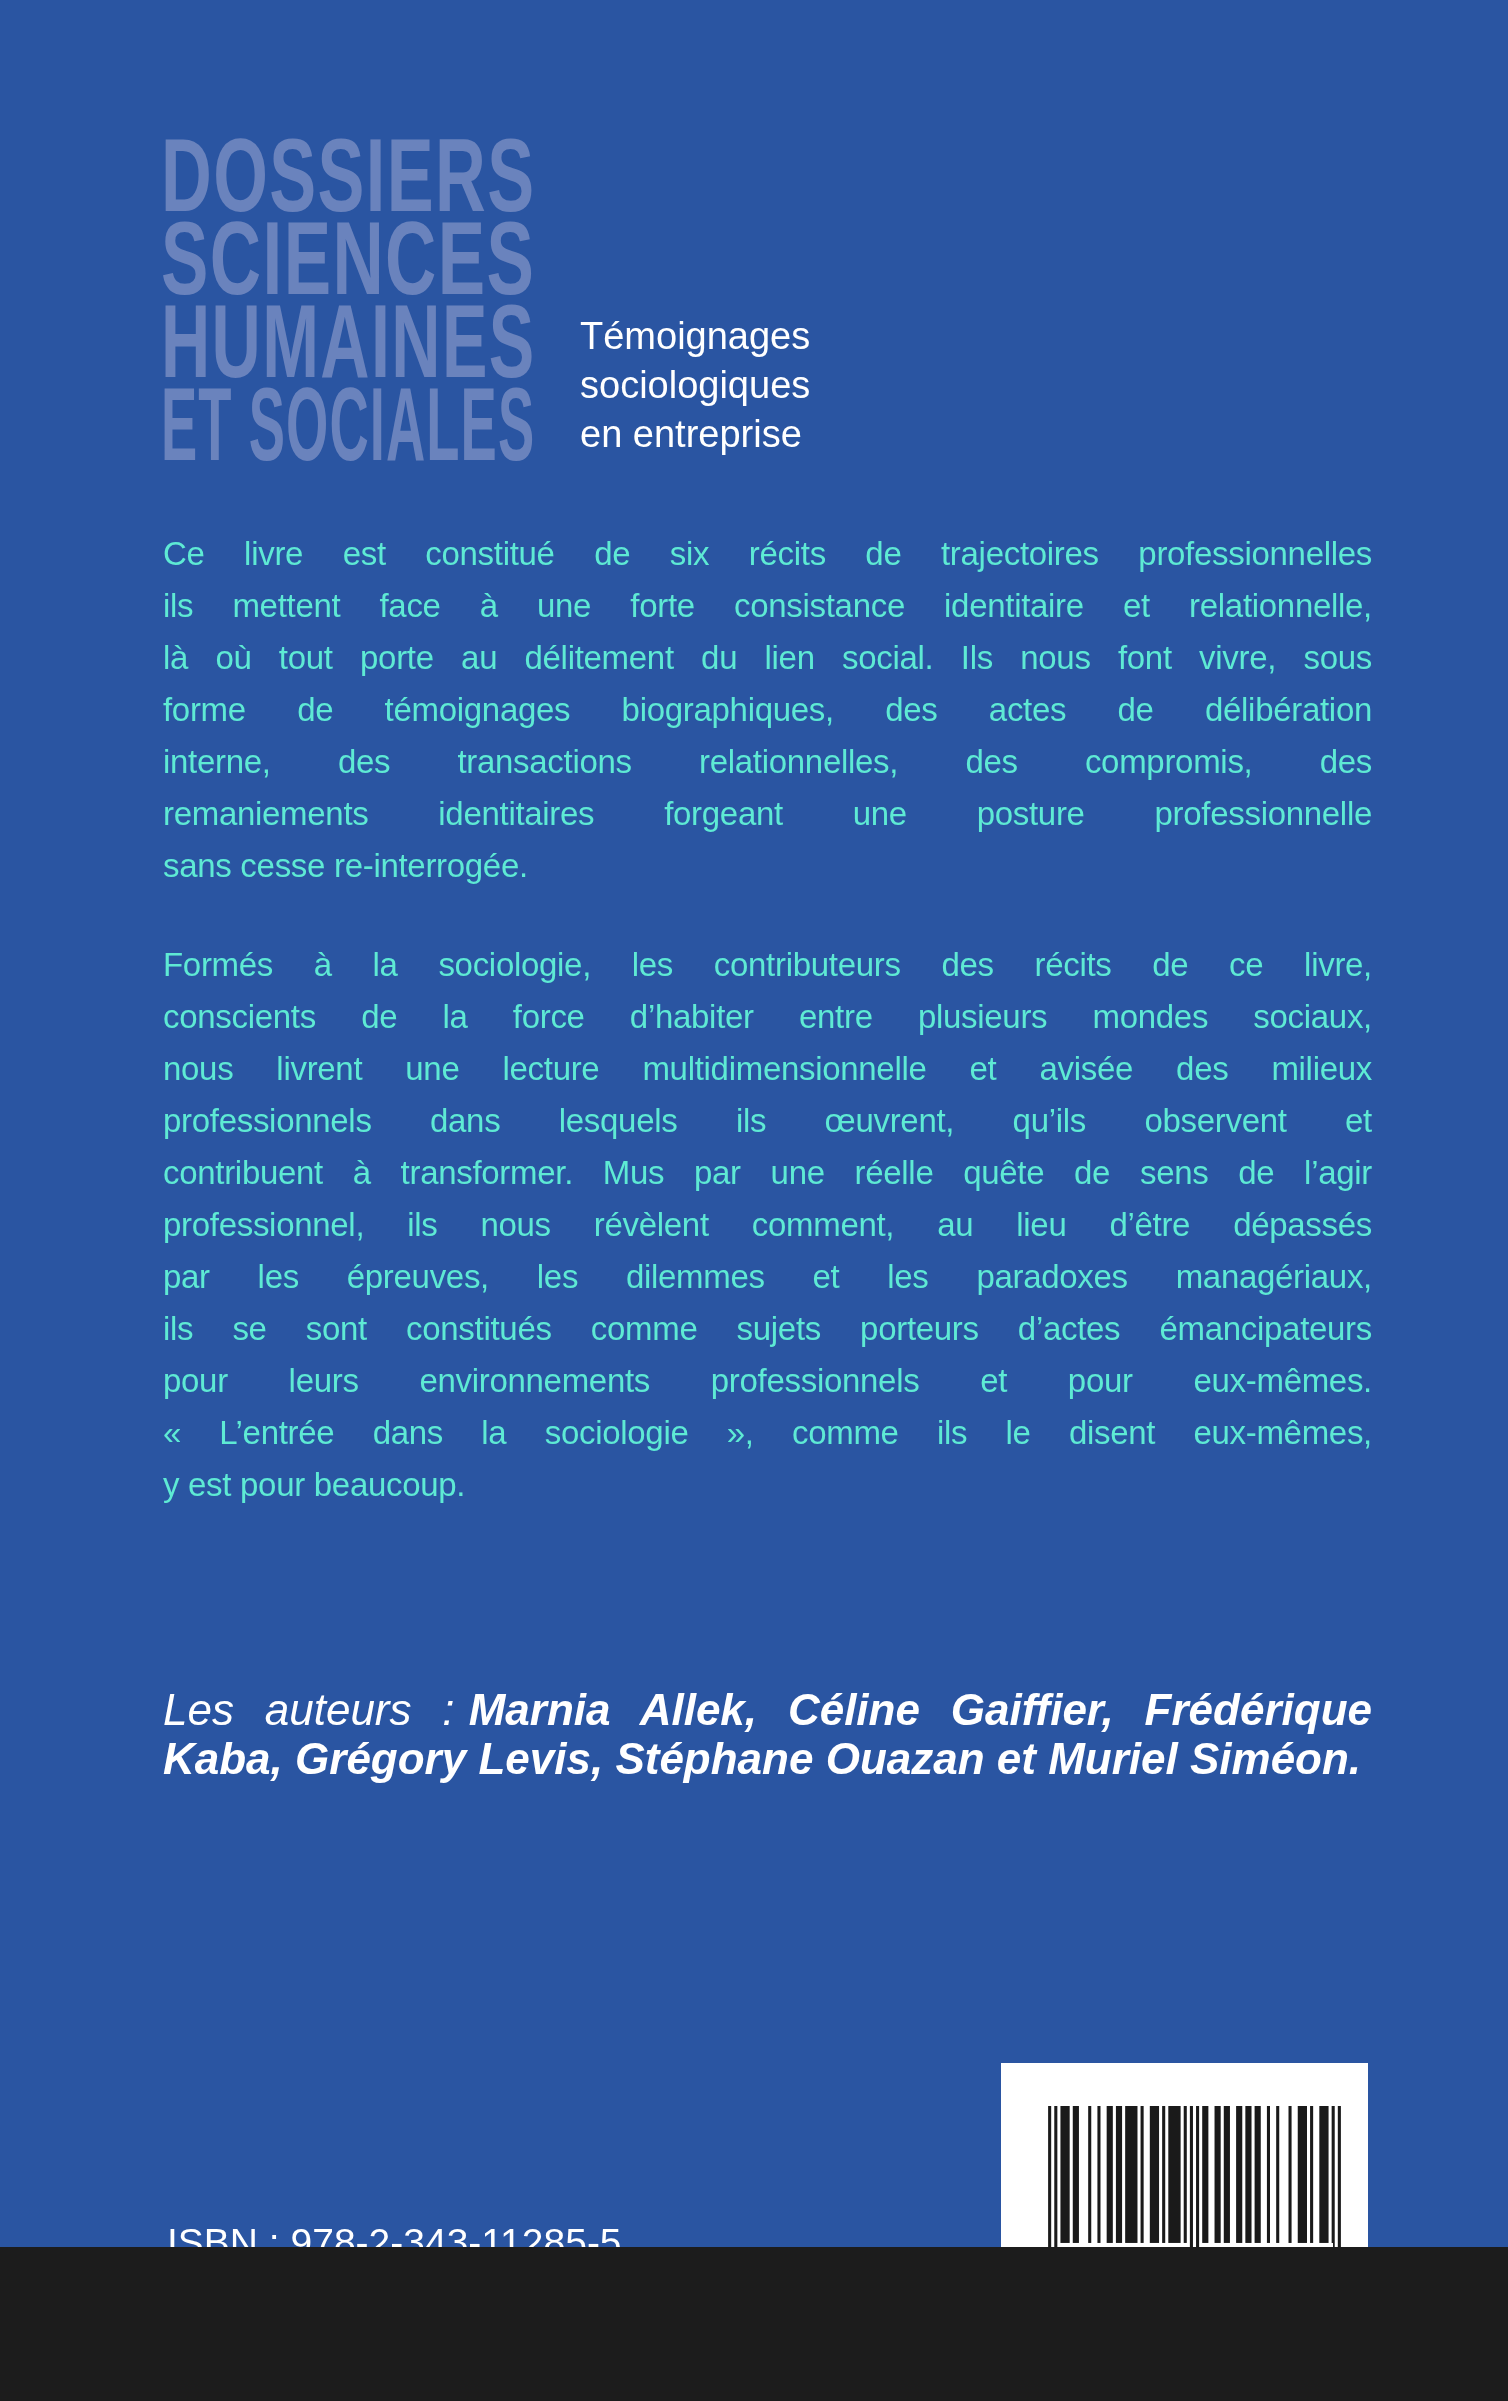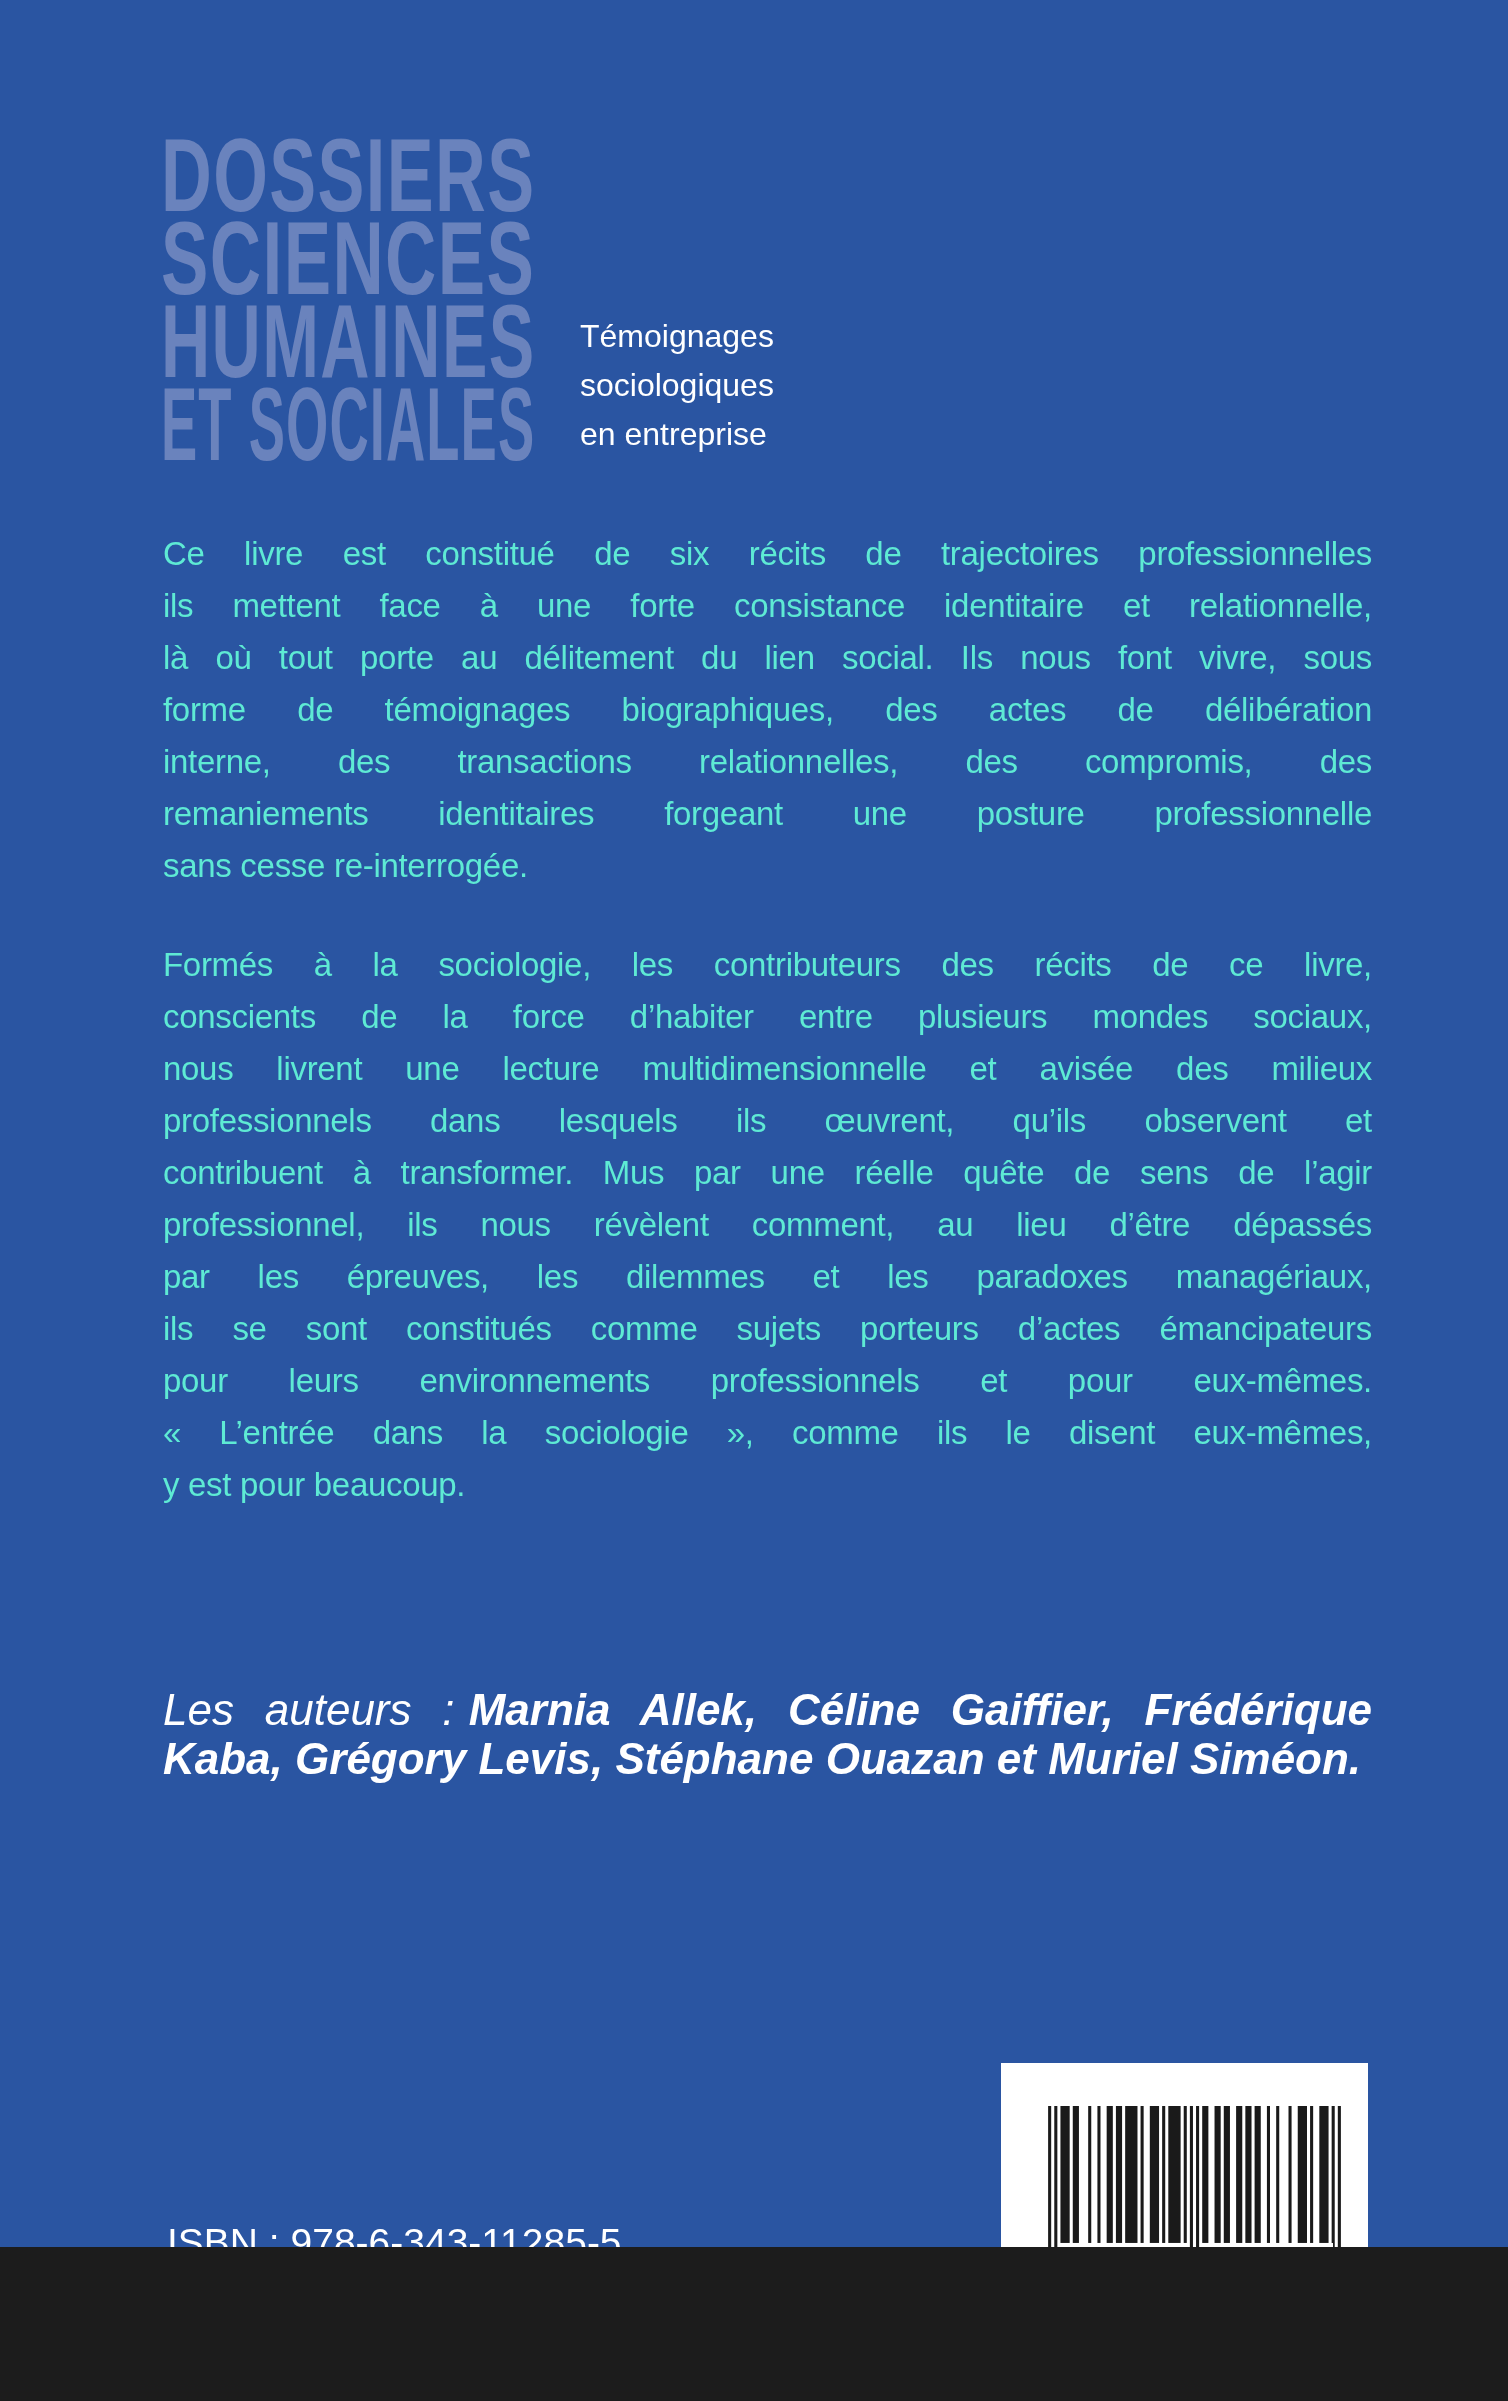--- a/index.html
+++ b/index.html
@@ -18,21 +18,21 @@
     display:inline-block;
     white-space:nowrap;
     font-size:104px; line-height:83px; font-weight:bold;
     letter-spacing:0.02em;
     transform-origin:0 50%;
   }
 
   
   .subtitle {
     position:absolute; left:580px; top:312px;
-    color:#ffffff; font-size:32px; line-height:49px; font-weight:400;
+    color:#ffffff; font-size:38px; line-height:49px; font-weight:400;
   }
 
   
   .para {
     position:absolute; left:163px; width:1209px;
     color:#5eead4; font-size:33px; line-height:52px;
     letter-spacing:-0.3px;
   }
   .p1 { top:528px; }
   .p2 { top:939px; }
@@ -115,21 +115,21 @@
     <div class="jline">ils se sont constitués comme sujets porteurs d’actes émancipateurs</div>
     <div class="jline">pour leurs environnements professionnels et pour eux-mêmes.</div>
     <div class="jline">« L’entrée dans la sociologie », comme ils le disent eux-mêmes,</div>
     <div class="jline last">y est pour beaucoup.</div>
   </div>
 
   <div class="authors">
     <span class="authors-label">Les auteurs :</span><span class="authors-names">Marnia Allek, Céline Gaiffier, Frédérique Kaba, Grégory Levis, Stéphane Ouazan et Muriel Siméon.</span>
   </div>
 
-  <div class="isbn">ISBN : 978-6-343-11285-5</div>
+  <div class="isbn">ISBN : 978-2-343-11285-5</div>
   <div class="price">26,50 €</div>
 
   <div class="barcode-box">
     <div class="bc">
         <svg xmlns="http://www.w3.org/2000/svg" width="293" height="153" viewBox="0 0 310 162">
           <rect x="0.00" y="0" width="3.26" height="162" fill="#1a1a1a"></rect>
           <rect x="6.53" y="0" width="3.26" height="162" fill="#1a1a1a"></rect>
           <rect x="13.05" y="0" width="9.79" height="145" fill="#1a1a1a"></rect>
           <rect x="26.11" y="0" width="6.53" height="145" fill="#1a1a1a"></rect>
           <rect x="42.42" y="0" width="3.26" height="145" fill="#1a1a1a"></rect>

